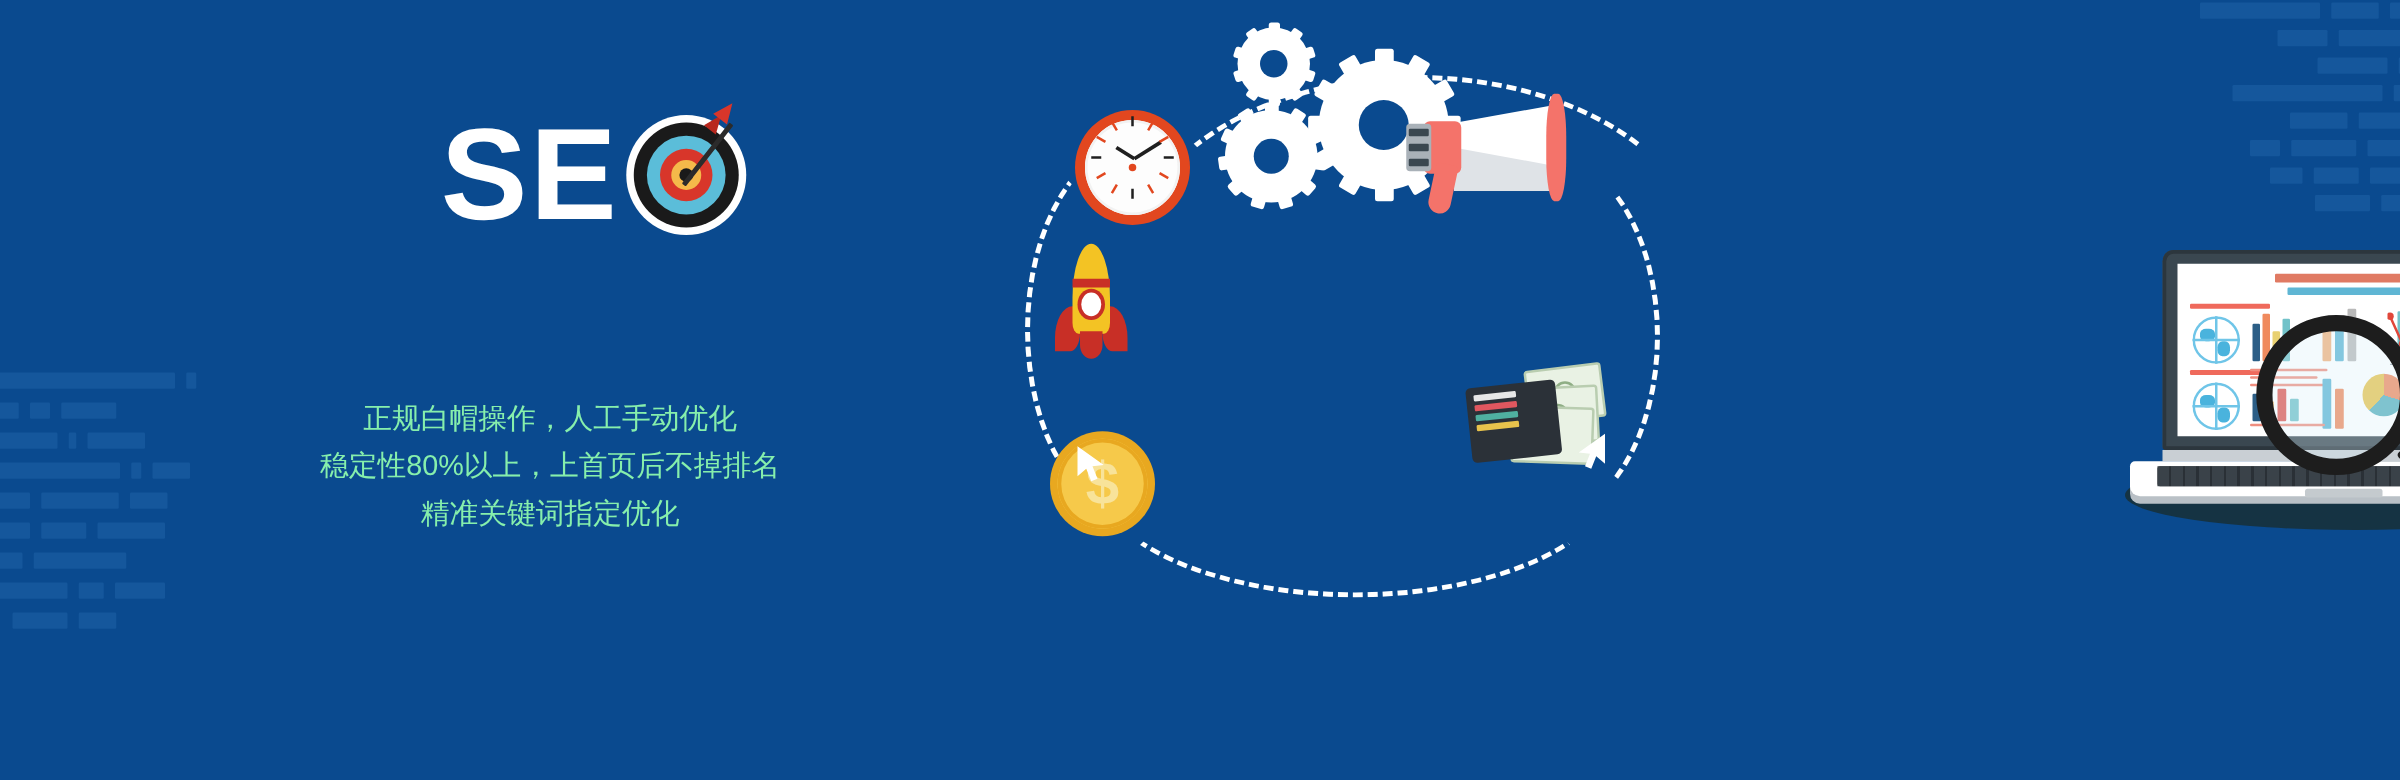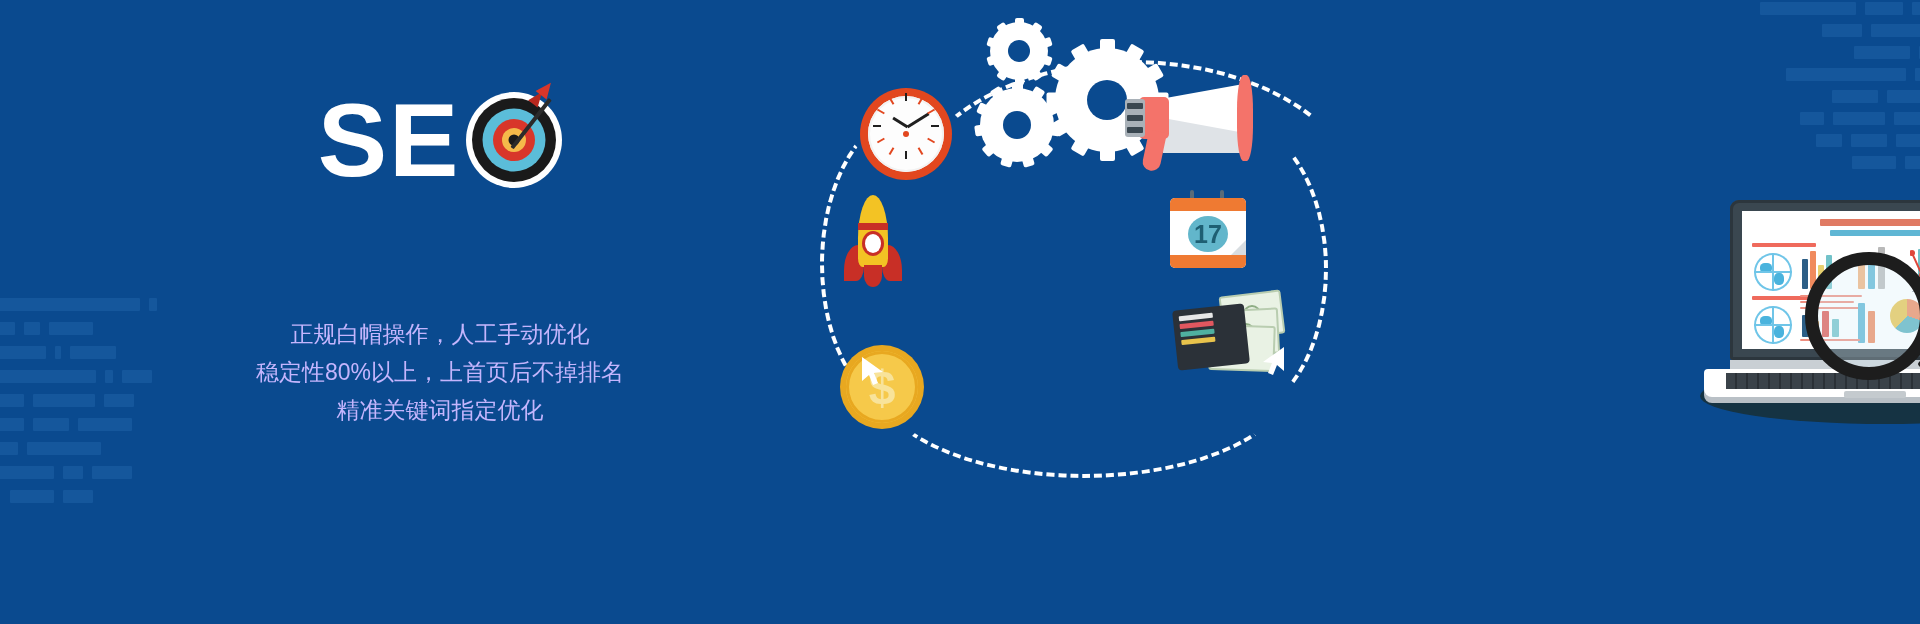--- a/index.html
+++ b/index.html
@@ -15,21 +15,21 @@
   
   .codeblock{position:absolute;opacity:1;}
   .codeline{position:absolute;background:#15579c;border-radius:1px;}
 
   
   #text-col{
     position:absolute;left:0;top:0;width:880px;height:624px;
   }
   #logo-row{
     position:absolute;left:0;top:88px;width:880px;height:104px;
-    display:flex;align-items:center;justify-content:center;
+    display:flex;align-items:center;justify-content:center;padding-left:35px;
   }
   #logo-text{
     font-size:104px;line-height:104px;font-weight:bold;color:#ffffff;
     letter-spacing:2px;font-family:"Liberation Sans","DejaVu Sans",sans-serif;
   }
   #logo-target{
     position:relative;width:96px;height:96px;margin-left:6px;flex:0 0 auto;
   }
   .ring{position:absolute;border-radius:50%;left:50%;top:50%;transform:translate(-50%,-50%);}
   #r-white{width:96px;height:96px;background:#ffffff;}
@@ -56,21 +56,21 @@
 
   #headline{
     position:absolute;left:0;top:240px;width:880px;text-align:center;
     color:#ffffff;font-size:39px;font-weight:bold;letter-spacing:1px;
     white-space:nowrap;
   }
   #bullets{
     position:absolute;left:0;top:318px;width:880px;text-align:center;
   }
   .bullet{
-    color:#c4b5fd;font-size:23px;line-height:32px;margin:0 0 6px 0;
+    color:#86efac;font-size:23px;line-height:32px;margin:0 0 6px 0;
     white-space:nowrap;
   }
 
   
   #illus{position:absolute;left:840px;top:0;width:1080px;height:624px;}
 
   
   .arc{position:absolute;border:4px dashed #ffffff;border-radius:50%;}
 
   
@@ -434,29 +434,20 @@
       <span id="mg-cone-sh"></span>
       <span id="mg-lip"></span>
       <span id="mg-neck"></span>
       <span id="mg-grip"></span>
       <span class="mg-vent" style="top:28px;"></span>
       <span class="mg-vent" style="top:40px;"></span>
       <span class="mg-vent" style="top:52px;"></span>
       <span id="mg-handle"></span>
     </div>
 
-    <div id="cal">
-      <span class="cal-ring" style="left:20px;"></span>
-      <span class="cal-ring" style="left:50px;"></span>
-      <span id="cal-body"></span>
-      <span id="cal-top"></span>
-      <span id="cal-fold"></span>
-      <span id="cal-bot"></span>
-      <span id="cal-circle">17</span>
-    </div>
 
     <div id="wallet">
       <span class="bill" style="left:46px;top:8px;width:58px;height:40px;transform:rotate(-7deg);"></span>
       <span class="bill-seal" style="left:68px;top:20px;width:14px;height:14px;"></span>
       <span class="bill" style="left:40px;top:24px;width:60px;height:42px;transform:rotate(-3deg);"></span>
       <span class="bill-seal" style="left:62px;top:38px;width:14px;height:14px;"></span>
       <span class="bill" style="left:34px;top:40px;width:62px;height:42px;transform:rotate(2deg);"></span>
       <span id="wl-body">
         <span class="wl-card" style="top:6px;background:#e7e7e7;"></span>
         <span class="wl-card" style="top:14px;background:#e0575f;"></span>

